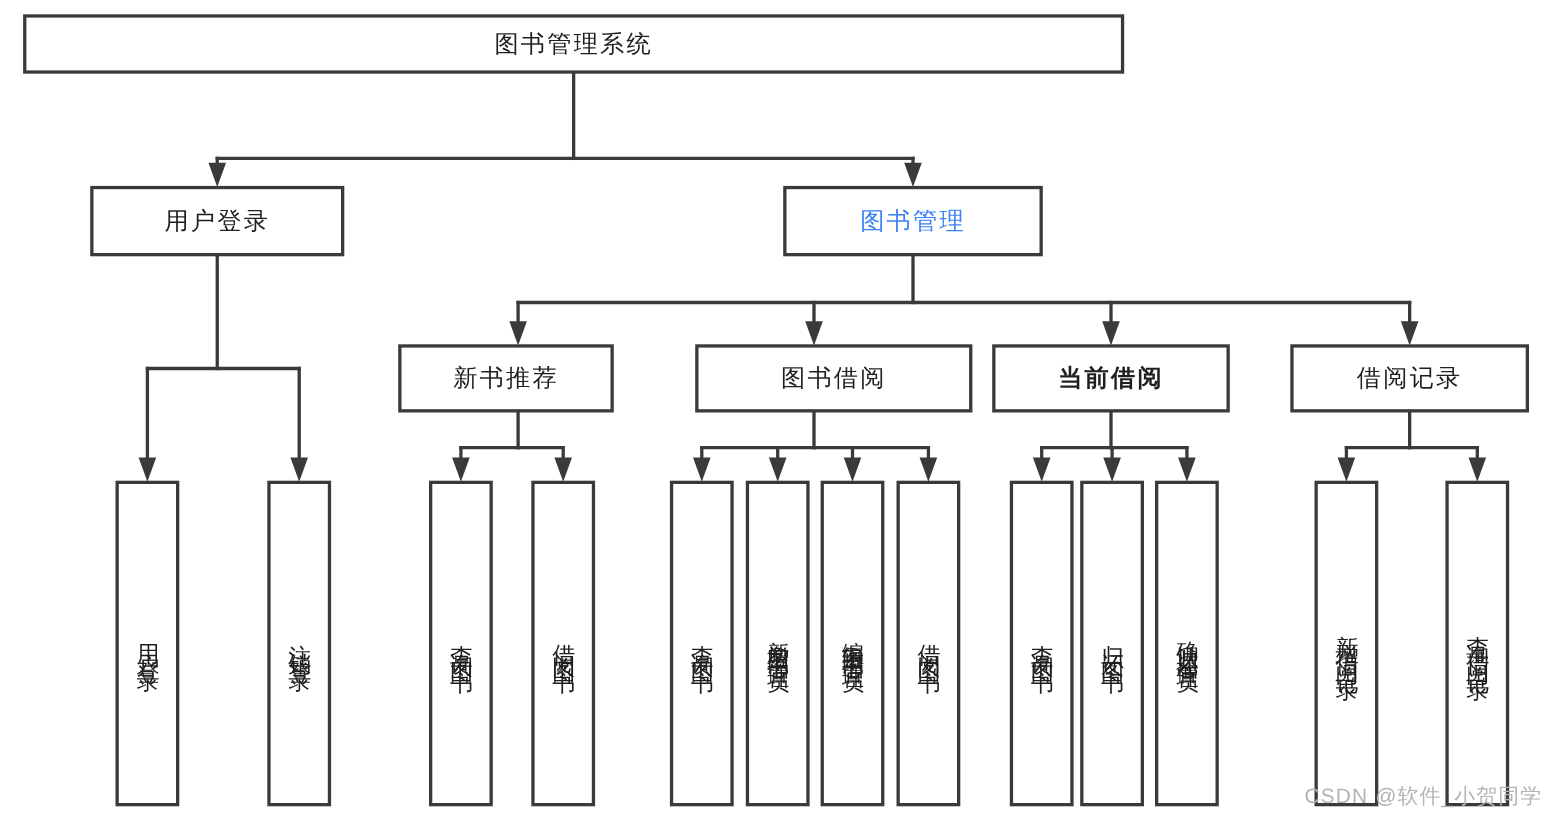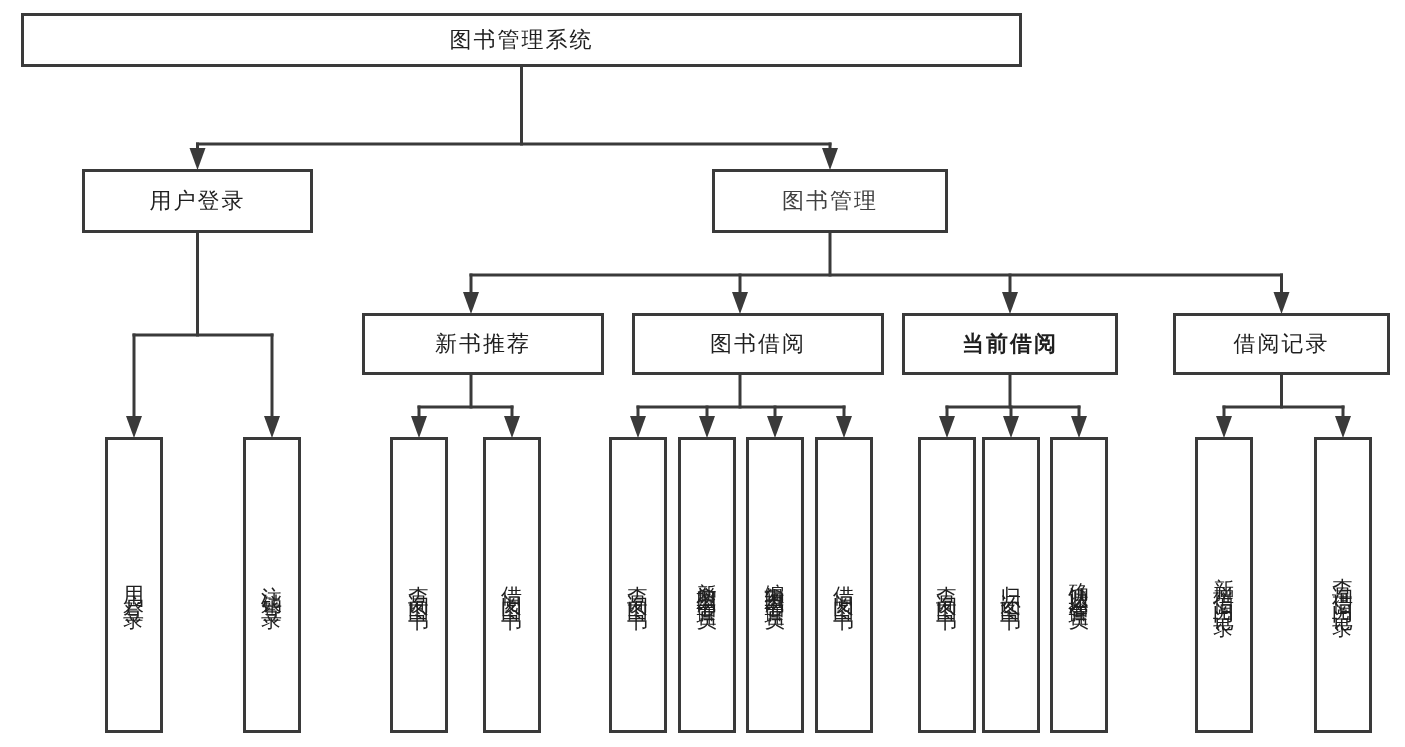--- a/index.html
+++ b/index.html
@@ -104,32 +104,33 @@
       <path d="M 1281.5 375 V 407" stroke="#3a3a3a" stroke-width="3" fill="none" stroke-linecap="square"></path>
       <path d="M 1224 407 H 1343" stroke="#3a3a3a" stroke-width="3" fill="none" stroke-linecap="square"></path>
       <path d="M 1224 407 V 425" stroke="#3a3a3a" stroke-width="3" fill="none" stroke-linecap="square"></path>
       <polygon points="1216,416 1232,416 1224,438" fill="#3a3a3a"></polygon>
       <path d="M 1343 407 V 425" stroke="#3a3a3a" stroke-width="3" fill="none" stroke-linecap="square"></path>
       <polygon points="1335,416 1351,416 1343,438" fill="#3a3a3a"></polygon>
     </svg>
   <div id="nodes">
       <div class="node h" style="left: 21px; top: 13px; width: 1001px; height: 54px; border-color: rgb(58, 58, 58); color: rgb(31, 31, 31);">图书管理系统</div>
       <div class="node h" style="left: 82px; top: 169px; width: 231px; height: 64px; border-color: rgb(58, 58, 58); color: rgb(31, 31, 31);">用户登录</div>
-      <div class="node h" style="left: 712px; top: 169px; width: 236px; height: 64px; border-color: rgb(58, 58, 58); color: #404040;">图书管理</div>
-      <div class="node h" style="left: 362px; top: 313px; width: 242px; height: 62px; border-color: rgb(58, 58, 58); color: rgb(31, 31, 31);">新书推荐</div>
+      <div class="node h" style="left: 712px; top: 169px; width: 236px; height: 64px; border-color: rgb(58, 58, 58); color: #3b82f6;">图书管理</div>
+      <div class="node h" style="left: 362px; top: 313px; width: 196px; height: 62px; border-color: rgb(58, 58, 58); color: rgb(31, 31, 31);">新书推荐</div>
       <div class="node h" style="left: 632px; top: 313px; width: 252px; height: 62px; border-color: rgb(58, 58, 58); color: rgb(31, 31, 31);">图书借阅</div>
       <div class="node h" style="left: 902px; top: 313px; width: 216px; height: 62px; border-color: rgb(58, 58, 58); color: rgb(31, 31, 31); font-weight: bold;">当前借阅</div>
       <div class="node h" style="left: 1173px; top: 313px; width: 217px; height: 62px; border-color: rgb(58, 58, 58); color: rgb(31, 31, 31);">借阅记录</div>
       <div class="node v" style="left: 105px; top: 437px; width: 58px; height: 296px; border-color: rgb(58, 58, 58); color: rgb(31, 31, 31);">用户登录</div>
       <div class="node v" style="left: 243px; top: 437px; width: 58px; height: 296px; border-color: rgb(58, 58, 58); color: rgb(31, 31, 31);">注销登录</div>
       <div class="node v" style="left: 390px; top: 437px; width: 58px; height: 296px; border-color: rgb(58, 58, 58); color: rgb(31, 31, 31);">查询图书</div>
       <div class="node v" style="left: 483px; top: 437px; width: 58px; height: 296px; border-color: rgb(58, 58, 58); color: rgb(31, 31, 31);">借阅图书</div>
       <div class="node v" style="left: 609px; top: 437px; width: 58px; height: 296px; border-color: rgb(58, 58, 58); color: rgb(31, 31, 31);">查询图书</div>
       <div class="node v long" style="left: 678px; top: 437px; width: 58px; height: 296px; border-color: rgb(58, 58, 58); color: rgb(31, 31, 31);">新增图书（管理员）</div>
       <div class="node v long" style="left: 746px; top: 437px; width: 58px; height: 296px; border-color: rgb(58, 58, 58); color: rgb(31, 31, 31);">编辑图书（管理员）</div>
       <div class="node v" style="left: 815px; top: 437px; width: 58px; height: 296px; border-color: rgb(58, 58, 58); color: rgb(31, 31, 31);">借阅图书</div>
       <div class="node v" style="left: 918px; top: 437px; width: 58px; height: 296px; border-color: rgb(58, 58, 58); color: rgb(31, 31, 31);">查询图书</div>
       <div class="node v" style="left: 982px; top: 437px; width: 58px; height: 296px; border-color: rgb(58, 58, 58); color: rgb(31, 31, 31);">归还图书</div>
       <div class="node v long" style="left: 1050px; top: 437px; width: 58px; height: 296px; border-color: rgb(58, 58, 58); color: rgb(31, 31, 31);">确认归还（管理员）</div>
       <div class="node v" style="left: 1195px; top: 437px; width: 58px; height: 296px; border-color: rgb(58, 58, 58); color: rgb(31, 31, 31);">新增借阅记录</div>
       <div class="node v" style="left: 1314px; top: 437px; width: 58px; height: 296px; border-color: rgb(58, 58, 58); color: rgb(31, 31, 31);">查询借阅记录</div>
     </div>
+  <div id="watermark" style="color: rgb(179, 179, 179);">CSDN @软件_小贺同学</div>
 </div>
 
 </body></html>

